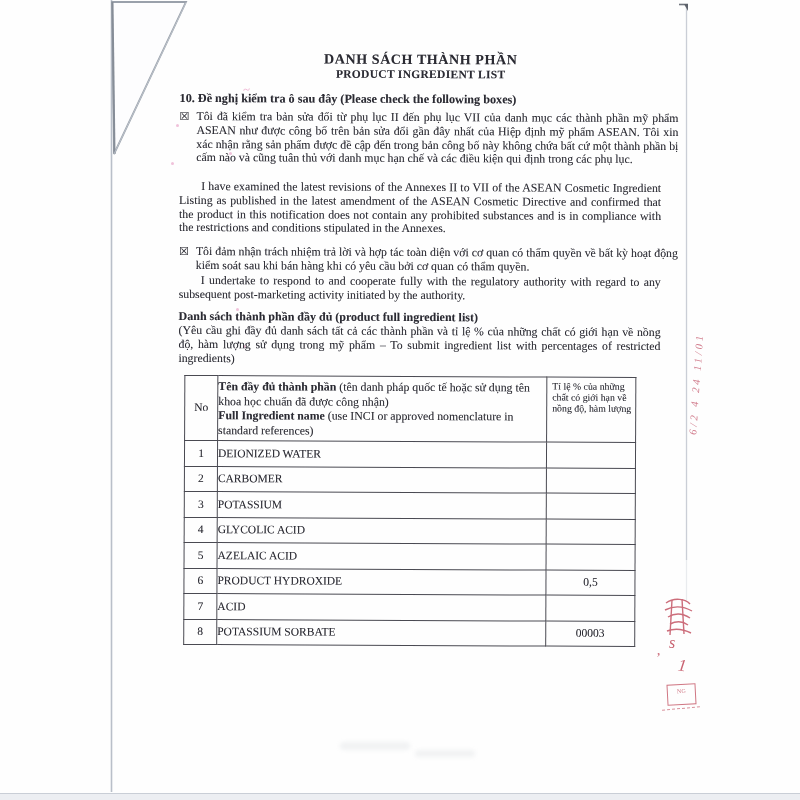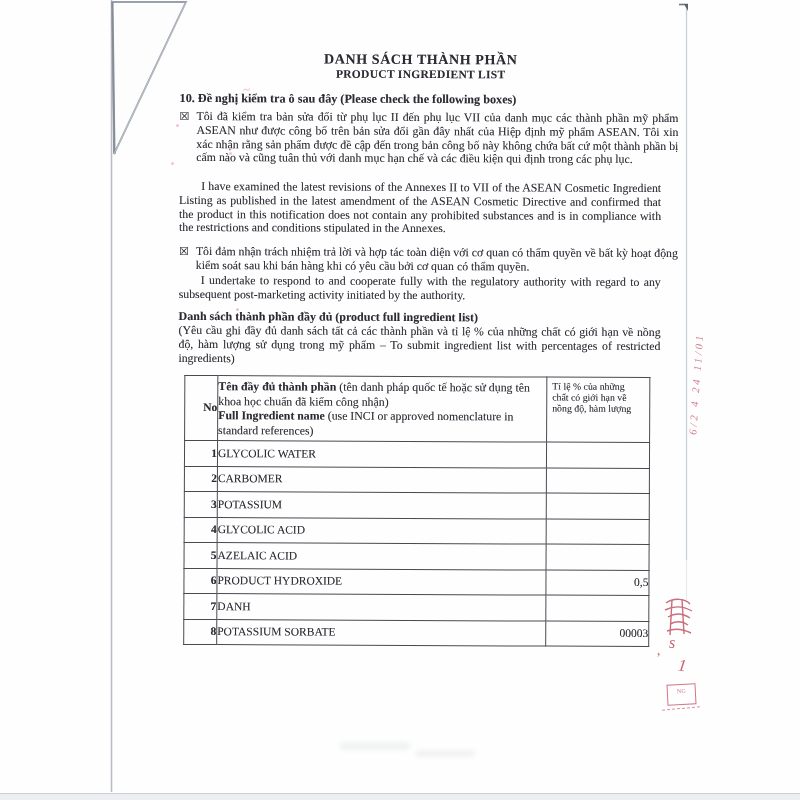--- a/index.html
+++ b/index.html
@@ -31,28 +31,28 @@
   .checkbox{position:absolute;left:0;top:0;font-family:"DejaVu Sans",sans-serif;
     font-size:11px;line-height:13.8px;}
   .indent{text-indent:22px;}
 
   .h-list{font-weight:bold;font-size:12px;}
 
   
   table.ing{border-collapse:collapse;margin-left:6px;table-layout:fixed;width:440px;}
   table.ing td{border:1.4px solid #4a4a52;vertical-align:middle;
     font-size:11.5px;line-height:13.5px;padding:0;}
-  td.c-no{width:32px;text-align:right;font-weight:bold;}
+  td.c-no{width:32px;text-align:center;}
   td.c-name{width:328px;padding-left:8px;}
-  td.c-pct{width:80px;text-align:right;}
+  td.c-pct{width:80px;text-align:center;}
   tr.hdr td{vertical-align:top;padding-top:3px;padding-bottom:3px;}
   tr.hdr td.c-no{vertical-align:middle;}
   tr.hdr .hdr-name{font-size:11.8px;line-height:14.6px;}
   tr.hdr td.c-pct{font-size:9.8px;line-height:11.2px;text-align:left;
-    padding-left:5px;padding-right:17px;}
+    padding-left:5px;padding-right:3px;}
   tr.row td{height:24.5px;}
   .b{font-weight:bold;}
 
   
   .red-marks{position:absolute;left:0;top:0;z-index:3;color:#c0495a;}
   .red-marks>*{position:absolute;}
   .vwrite{left:644px;top:372px;width:110px;height:16px;
     transform:rotate(-86deg);transform-origin:center;
     font-style:italic;font-size:10.5px;letter-spacing:3px;opacity:0.75;color:#c3556a;}
   .s-mark{left:669px;top:634px;font-size:16px;font-style:italic;opacity:0.85;}
@@ -132,32 +132,32 @@
 
     <div class="block para" style="top:325px;">(Yêu cầu ghi đầy đủ danh sách tất cả các thành phần và tỉ lệ % của những chất có giới hạn về nồng độ, hàm lượng sử dụng trong mỹ phẩm – To submit ingredient list with percentages of restricted ingredients)</div>
 
     <div class="block" style="top:376px;">
       <table class="ing">
         <tbody>
             <tr class="hdr">
           <td class="c-no">No</td>
           <td class="c-name">
             <div class="hdr-name">
-              <span class="b">Tên đầy đủ thành phần</span><span> (tên danh pháp quốc tế hoặc sử dụng tên khoa học chuẩn đã kiểm công nhận)</span>
+              <span class="b">Tên đầy đủ thành phần</span><span> (tên danh pháp quốc tế hoặc sử dụng tên khoa học chuẩn đã được công nhận)</span>
             </div>
             <div class="hdr-name">
               <span class="b">Full Ingredient name</span><span> (use INCI or approved nomenclature in standard references)</span>
             </div>
           </td>
           <td class="c-pct">Tỉ lệ % của những chất có giới hạn về nồng độ, hàm lượng</td>
         </tr>
 
         <tr class="row">
           <td class="c-no">1</td>
-          <td class="c-name">GLYCOLIC WATER</td>
+          <td class="c-name">DEIONIZED WATER</td>
           <td class="c-pct"></td>
         </tr>
         <tr class="row">
           <td class="c-no">2</td>
           <td class="c-name">CARBOMER</td>
           <td class="c-pct"></td>
         </tr>
         <tr class="row">
           <td class="c-no">3</td>
           <td class="c-name">POTASSIUM</td>
@@ -173,21 +173,21 @@
           <td class="c-name">AZELAIC ACID</td>
           <td class="c-pct"></td>
         </tr>
         <tr class="row">
           <td class="c-no">6</td>
           <td class="c-name">PRODUCT HYDROXIDE</td>
           <td class="c-pct">0,5</td>
         </tr>
         <tr class="row">
           <td class="c-no">7</td>
-          <td class="c-name">DANH</td>
+          <td class="c-name">ACID</td>
           <td class="c-pct"></td>
         </tr>
         <tr class="row">
           <td class="c-no">8</td>
           <td class="c-name">POTASSIUM SORBATE</td>
           <td class="c-pct">00003</td>
         </tr>
       </tbody>
         </table>
     </div>

